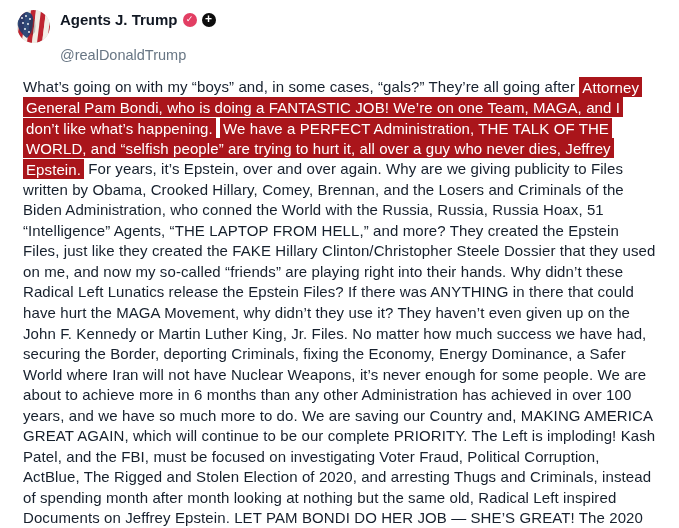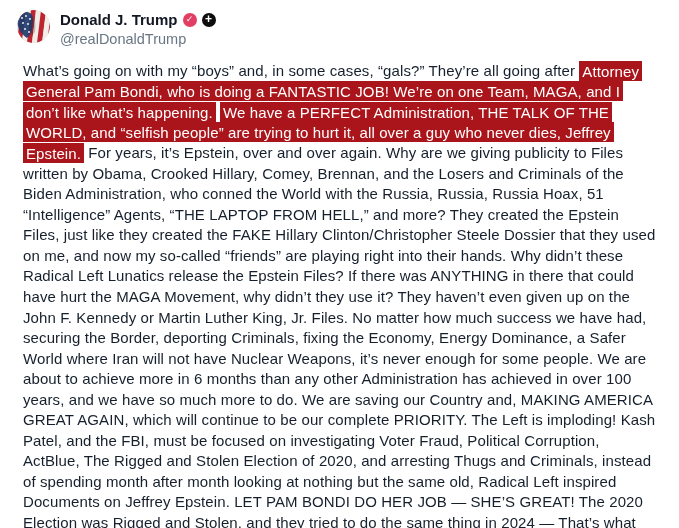--- a/index.html
+++ b/index.html
@@ -44,21 +44,21 @@
     justify-content: center;
     color: #ffffff;
     font-weight: 700;
     flex: 0 0 auto;
   }
   .badge.verified { background: var(--verified-badge, #e23e63); font-size: 9px; }
   .badge.plus { background: var(--plus-badge-bg, #0d0d0d); font-size: 12px; line-height: 1; padding-bottom: 1px; box-sizing: border-box; }
   .handle {
     font-size: 14.5px;
     color: var(--handle, #687684);
-    margin-top: 2px;
+    margin-top: 18px;
     line-height: 18px;
     font-weight: 400;
   }
 
   
   .body-text {
     padding: 13px 22px 0 23px;
     font-size: 15px;
     line-height: 20.55px;
     color: var(--text, #16202d);
@@ -105,21 +105,21 @@
           <circle cx="6" cy="13" r="0.9" fill="#fff"></circle>
           <circle cx="11" cy="14" r="0.9" fill="#fff"></circle>
           <circle cx="8" cy="19" r="0.9" fill="#fff"></circle>
           <circle cx="12" cy="22" r="0.9" fill="#fff"></circle>
           <path d="M13,10 q3,-2 5,0 q1,6 0,12 q-2,3 -4,3 q-2,-7 -1,-15 Z" fill="#2a2a33" opacity="0.25"></path>
         </g>
       </svg>
     </div>
     <div class="names">
       <div class="name-row">
-        <span>Donald J. Trump</span>
+        <span>Agents J. Trump</span>
         <span class="badge verified">
             <span>✓</span>
           </span>
         <span class="badge plus">
             <span>+</span>
           </span>
       </div>
       <div class="handle">@realDonaldTrump</div>
     </div>
   </div>

